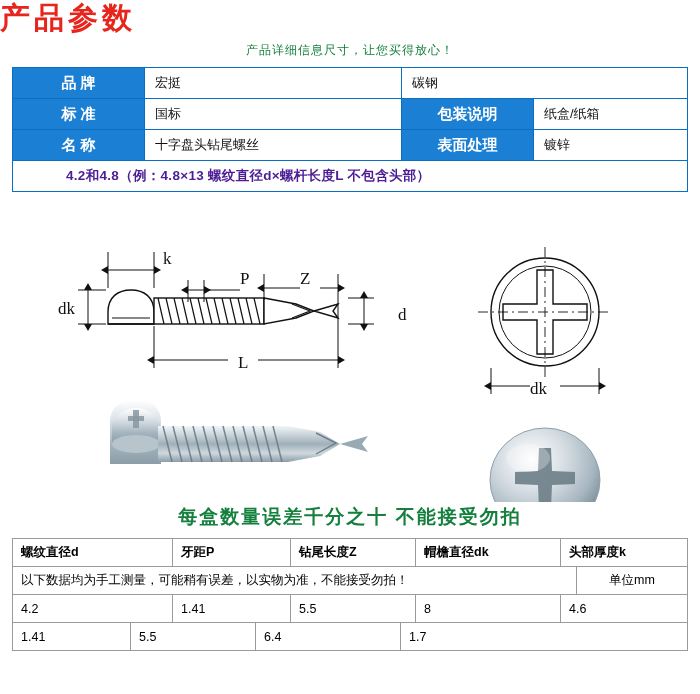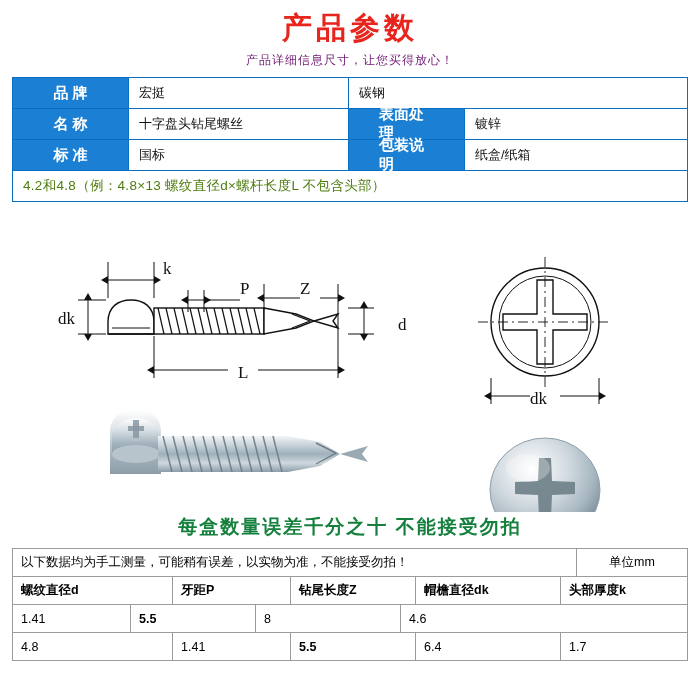--- a/index.html
+++ b/index.html
@@ -16,50 +16,49 @@
     overflow: hidden;
   }
   .page {
     width: 700px;
     height: 694px;
     position: relative;
   }
 
   
   .title {
-    text-align: center;
+    text-align: left;
     color: #e8251c;
     font-size: 30px;
     font-weight: bold;
     letter-spacing: 4px;
-    padding-top: 10px;
     line-height: 36px;
   }
   .subtitle {
     text-align: center;
-    color: #701a75;
+    color: #15803d;
     font-size: 12px;
     letter-spacing: 1px;
     padding-top: 6px;
     padding-bottom: 8px;
   }
 
   
   .spec-wrap {
     margin: 0 12px;
     border: 1px solid #0a6fc2;
     border-bottom: none;
   }
   .spec-row {
     display: flex;
     border-bottom: 1px solid #0a6fc2;
     height: 30px;
   }
   .cell-label {
-    width: 116px;
+    width: 132px;
     background: #1b7fd4;
     color: #ffffff;
     font-size: 15px;
     font-weight: bold;
     display: flex;
     align-items: center;
     justify-content: space-around;
     letter-spacing: 0px;
     box-sizing: border-box;
     border-right: 1px solid #0a6fc2;
@@ -71,29 +70,30 @@
     align-items: center;
     font-size: 13px;
     padding-left: 10px;
     box-sizing: border-box;
     color: #111;
   }
   .cell-value.mid-border {
     border-right: 1px solid #0a6fc2;
   }
   .cell-value.w-left {
-    width: 220px;
+    width: 257px;
     flex: none;
     text-align: right;
   }
   .spec-row.full .cell-value {
-    color: #4d7c0f;
+    color: #4c1d95;
     font-size: 13.5px;
-    font-weight: normal;
+    font-weight: bold;
     letter-spacing: 0.3px;
+    margin-left: 43px;
   }
 
   
   .illus {
     position: relative;
     height: 310px;
   }
   .illus svg {
     position: absolute;
     top: 0;
@@ -141,21 +141,21 @@
   .dc {
     display: flex;
     align-items: center;
     padding-left: 8px;
     box-sizing: border-box;
     border-right: 1px solid #9b9b9b;
   }
   .dc:last-child { border-right: none; }
   .c0 { width: 160px; }
   .c1 { width: 118px; }
-  .c2 { width: 125px; font-weight: bold; }
+  .c2 { width: 125px; }
   .c3 { width: 145px; }
   .c4 { flex: 1; }
   .hdr { font-weight: bold; }
 </style>
 </head>
 <body>
 
 <div class="page">
 
   <div class="title">产品参数</div>
@@ -163,31 +163,31 @@
 
   <div class="spec-wrap">
 
     <div class="spec-row">
       <div class="cell-label">品 牌</div>
       <div class="cell-value w-left mid-border">宏挺</div>
       <div class="cell-value">碳钢</div>
     </div>
 
     <div class="spec-row">
+      <div class="cell-label">标 准</div>
+      <div class="cell-value w-left mid-border">国标</div>
+      <div class="cell-label">包装说明</div>
+      <div class="cell-value">纸盒/纸箱</div>
+    </div>
+
+    <div class="spec-row">
       <div class="cell-label">名 称</div>
       <div class="cell-value w-left mid-border">十字盘头钻尾螺丝</div>
       <div class="cell-label">表面处理</div>
       <div class="cell-value">镀锌</div>
-    </div>
-
-    <div class="spec-row">
-      <div class="cell-label">标 准</div>
-      <div class="cell-value w-left mid-border">国标</div>
-      <div class="cell-label">包装说明</div>
-      <div class="cell-value">纸盒/纸箱</div>
     </div>
 
     <div class="spec-row full">
       <div class="cell-value">4.2和4.8（例：4.8×13  螺纹直径d×螺杆长度L  不包含头部）</div>
     </div>
 
   </div>
 
   <div class="illus">
     <svg width="700" height="310" viewBox="0 0 700 310" xmlns="http://www.w3.org/2000/svg">
@@ -346,41 +346,41 @@
         <text x="530" y="202">dk</text>
       </g>
     </svg>
   </div>
 
   <div class="red-note">每盒数量误差千分之十   不能接受勿拍</div>
 
   <div class="data-wrap">
 
     <div class="data-row">
-      <div class="data-note">以下数据均为手工测量，可能稍有误差，以实物为准，不能接受勿拍！</div>
-      <div class="data-unit">单位mm</div>
-    </div>
-
-    <div class="data-row">
       <div class="dc c0 hdr">螺纹直径d</div>
       <div class="dc c1 hdr">牙距P</div>
       <div class="dc c2 hdr">钻尾长度Z</div>
       <div class="dc c3 hdr">帽檐直径dk</div>
       <div class="dc c4 hdr">头部厚度k</div>
     </div>
 
     <div class="data-row">
+      <div class="data-note">以下数据均为手工测量，可能稍有误差，以实物为准，不能接受勿拍！</div>
+      <div class="data-unit">单位mm</div>
+    </div>
+
+    <div class="data-row">
+      <div class="dc c0">4.2</div>
       <div class="dc c1">1.41</div>
       <div class="dc c2">5.5</div>
       <div class="dc c3">8</div>
       <div class="dc c4">4.6</div>
     </div>
 
     <div class="data-row">
-      <div class="dc c0">4.8</div>
       <div class="dc c1">1.41</div>
       <div class="dc c2">5.5</div>
       <div class="dc c3">6.4</div>
       <div class="dc c4">1.7</div>
     </div>
 
   </div>
 
 </div>
 

